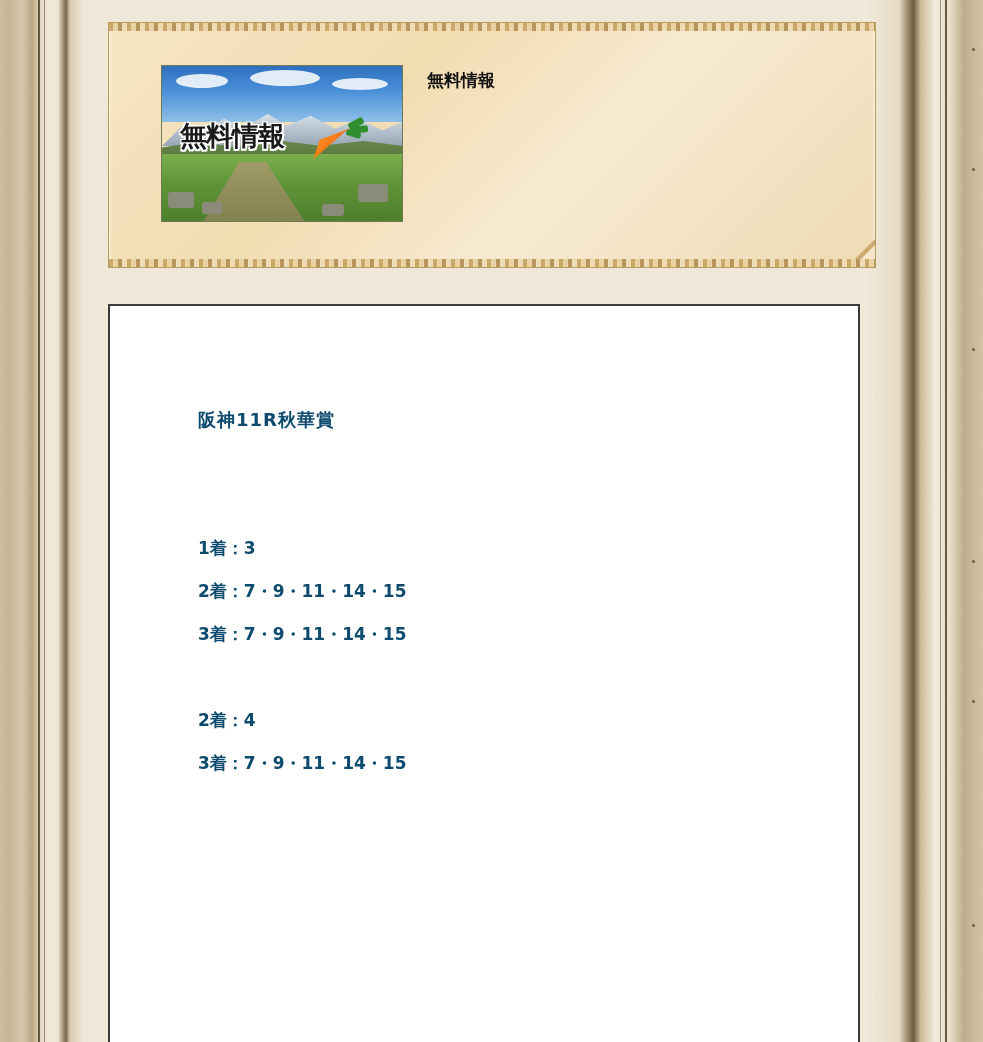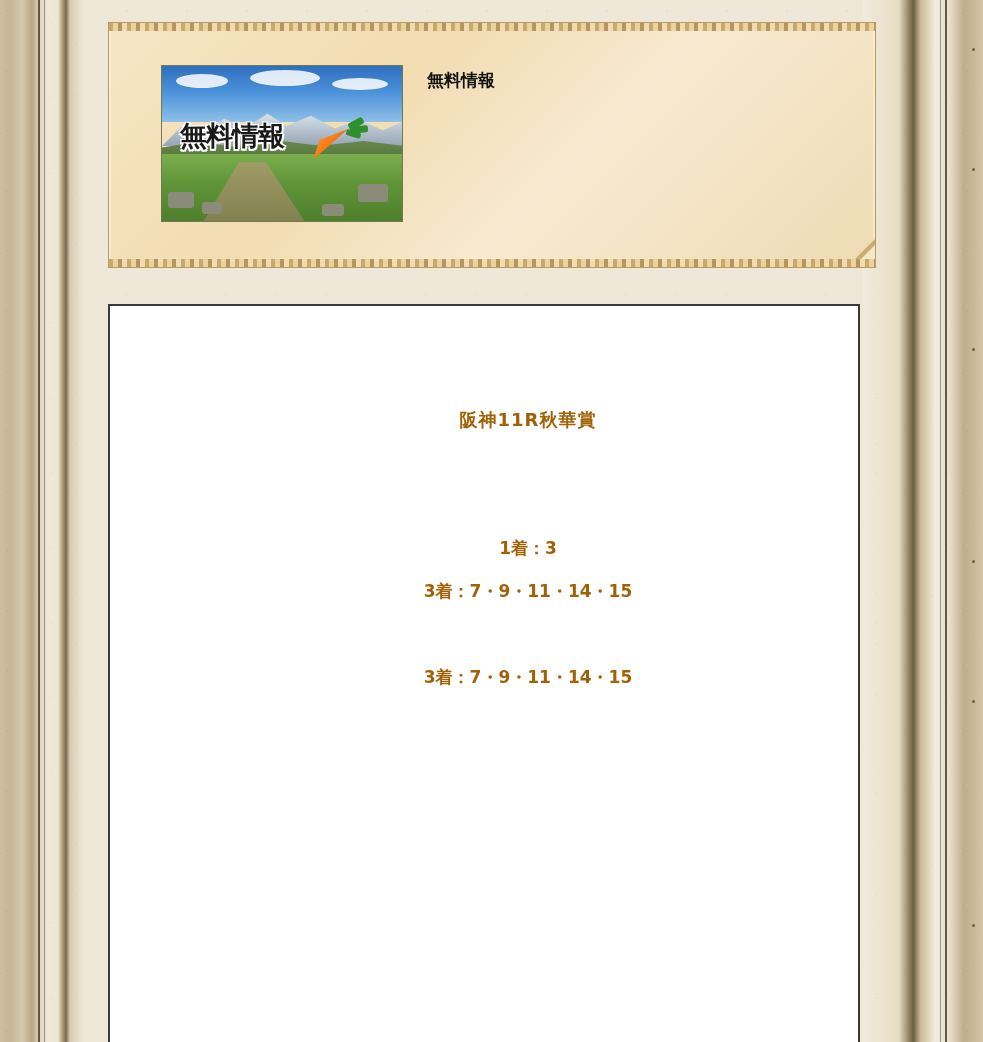--- a/index.html
+++ b/index.html
@@ -247,24 +247,23 @@
     width: 752px;
     min-height: 740px;
     background: #ffffff;
     border: 2px solid #3b3b3b;
     box-sizing: border-box;
   }
   .article-body {
     padding: 92px 0 40px 88px;
     font-family: "DejaVu Sans", sans-serif;
     font-weight: bold;
-    color: #a16207;
+    color: #0c4a6e;
     font-size: 17px;
     line-height: 43px;
-    text-align: center;
   }
   .line { white-space: pre; }
   .line.big {
     font-size: 18px;
     letter-spacing: 1px;
   }
   .spacer { height: 43px; }
 </style>
 </head>
 <body>
@@ -316,19 +315,21 @@
     <div class="banner-corner"></div>
     <div class="banner-corner-inner"></div>
   </div>
 
   <div class="article">
     <div class="article-body">
       <div class="line big">阪神11R秋華賞</div>
       <div class="spacer"></div>
       <div class="spacer"></div>
       <div class="line">1着：3</div>
+      <div class="line">2着：7・9・11・14・15</div>
       <div class="line">3着：7・9・11・14・15</div>
       <div class="spacer"></div>
+      <div class="line">2着：4</div>
       <div class="line">3着：7・9・11・14・15</div>
     </div>
   </div>
 
 </div>
 
 </body></html>

